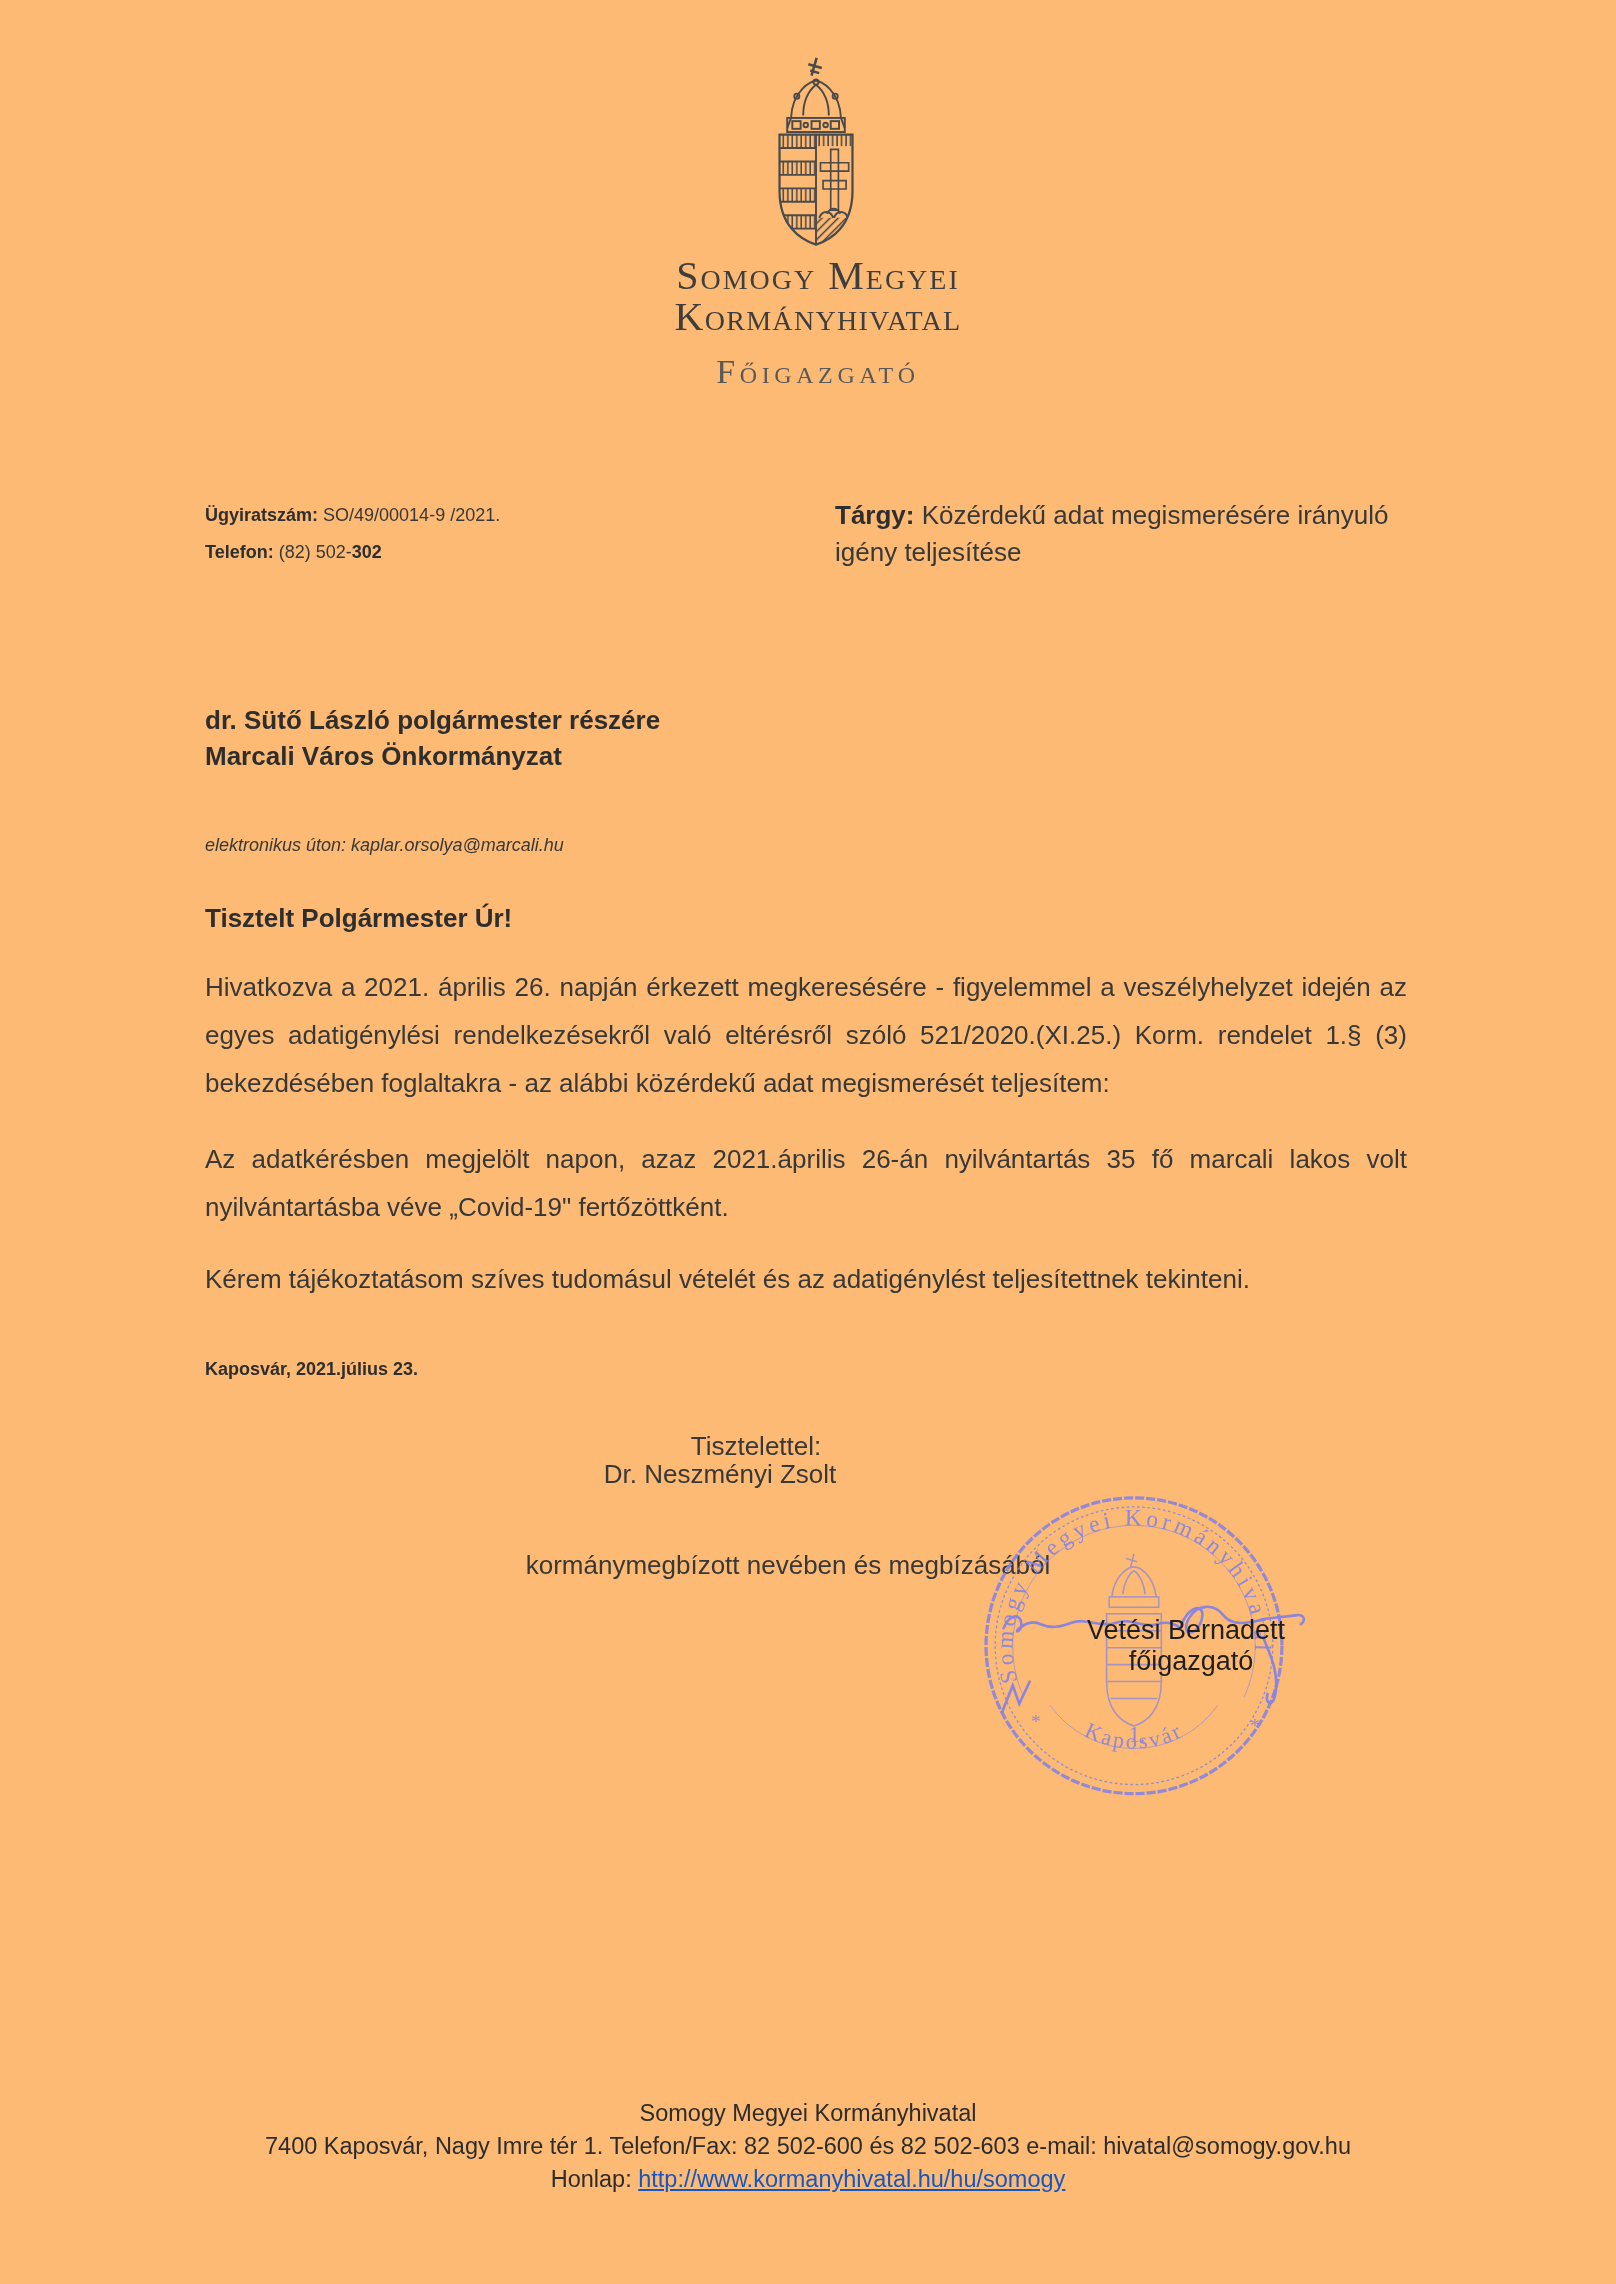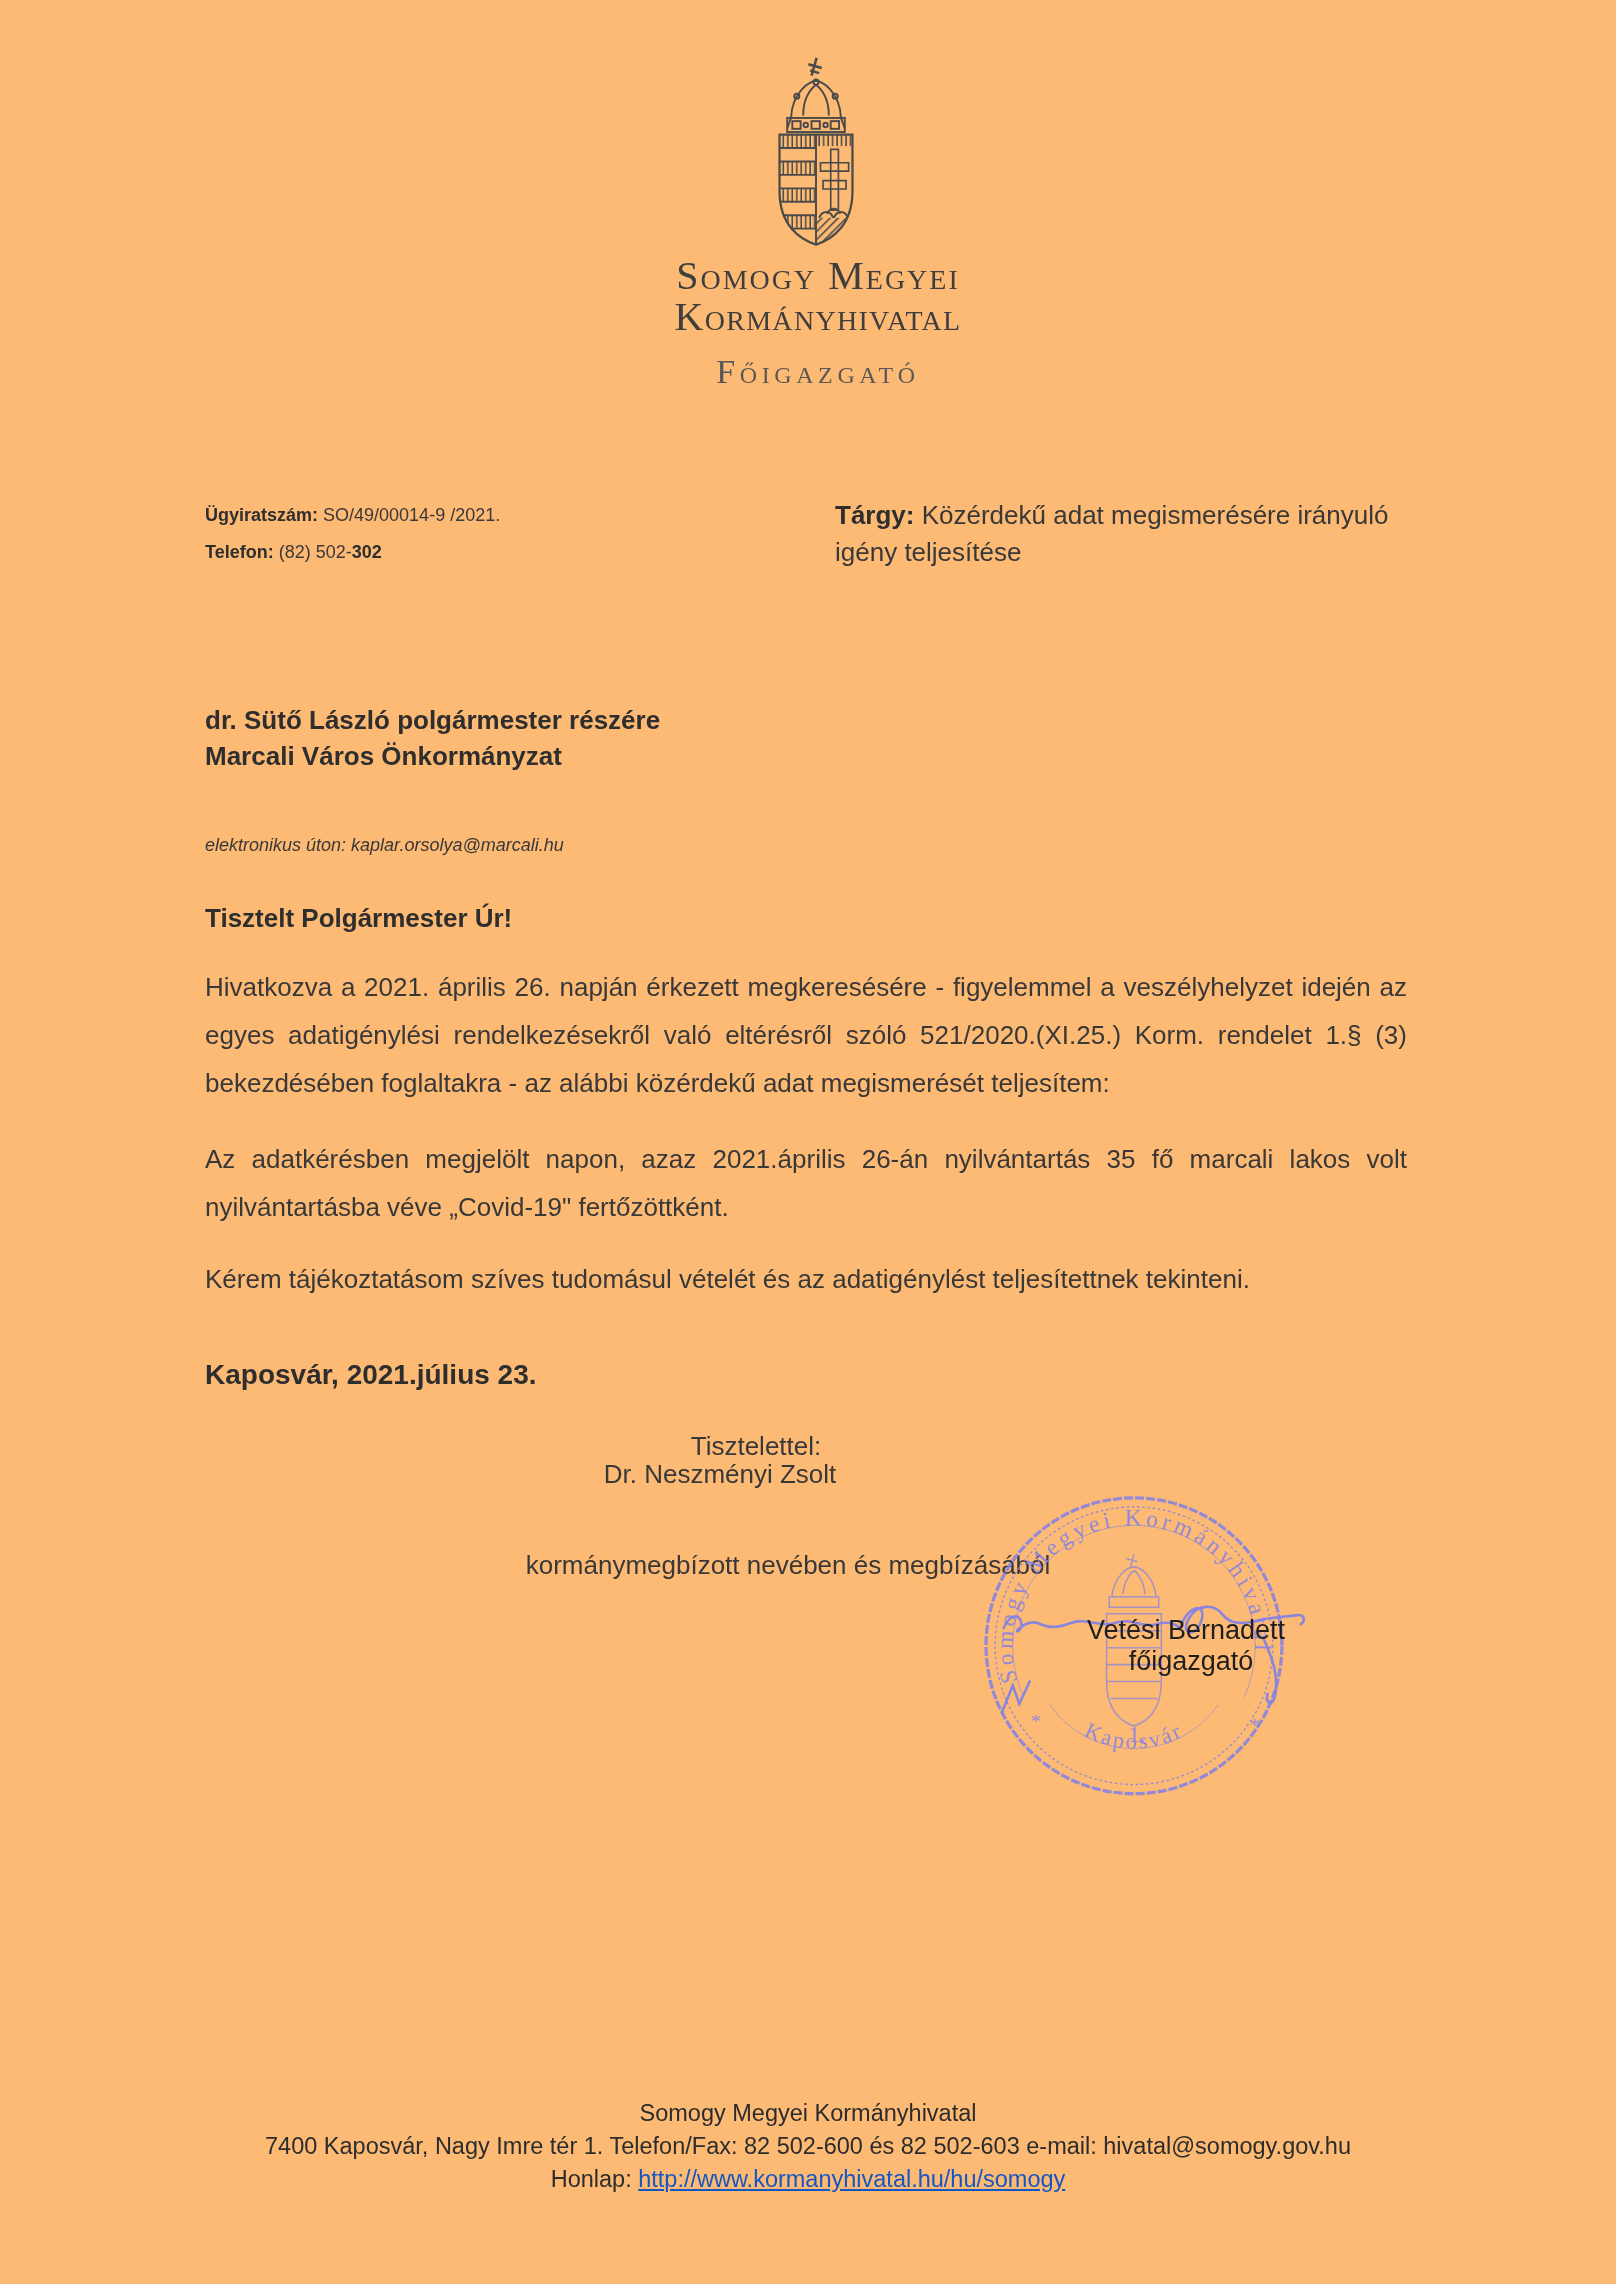--- a/index.html
+++ b/index.html
@@ -37,21 +37,21 @@
   
   .recipient{ position:absolute; left:205px; top:702px; width:782px; font-size:26px; line-height:36px; font-weight:bold; color:#2e2e2e; }
   .delivery{ position:absolute; left:205px; top:835px; width:912px; font-size:18px; font-style:italic; }
   .salutation{ position:absolute; left:205px; top:903px; width:912px; font-size:26px; font-weight:bold; color:#2e2e2e; }
   
   .para{ position:absolute; left:205px; width:1202px; font-size:26px; line-height:48px;
          text-align:justify; text-align-last:left; }
   .para1{ top:963px; }
   .para2{ top:1135px; }
   .para3{ top:1255px; text-align:left; }
-  .dateline{ position:absolute; left:205px; top:1359px; font-size:28px; font-weight:bold; color:#2e2e2e; }
+  .dateline{ position:absolute; left:205px; top:1359px; font-size:18px; font-weight:bold; color:#2e2e2e; }
   .closing{ position:absolute; left:756px; top:1431px; transform:translateX(-50%); font-size:26px; }
   .signer-name{ position:absolute; left:720px; top:1459px; transform:translateX(-50%); font-size:26px; white-space:nowrap; }
   .signer-authority{ position:absolute; left:788px; top:1550px; transform:translateX(-50%); font-size:26px; white-space:nowrap; }
   
   .stamp-svg{ position:absolute; left:958px; top:1486px; width:378px; height:339px; }
   .proxy-name{ position:absolute; left:1186px; top:1615px; transform:translateX(-50%); font-size:27px; color:#1f1f1f; white-space:nowrap; }
   .proxy-title{ position:absolute; left:1191px; top:1646px; transform:translateX(-50%); font-size:27px; color:#1f1f1f; white-space:nowrap; }
   
   .footer{ position:absolute; left:0; top:2097px; width:1616px; text-align:center;
            font-size:23.5px; line-height:33px; color:#2c2c2c; }

